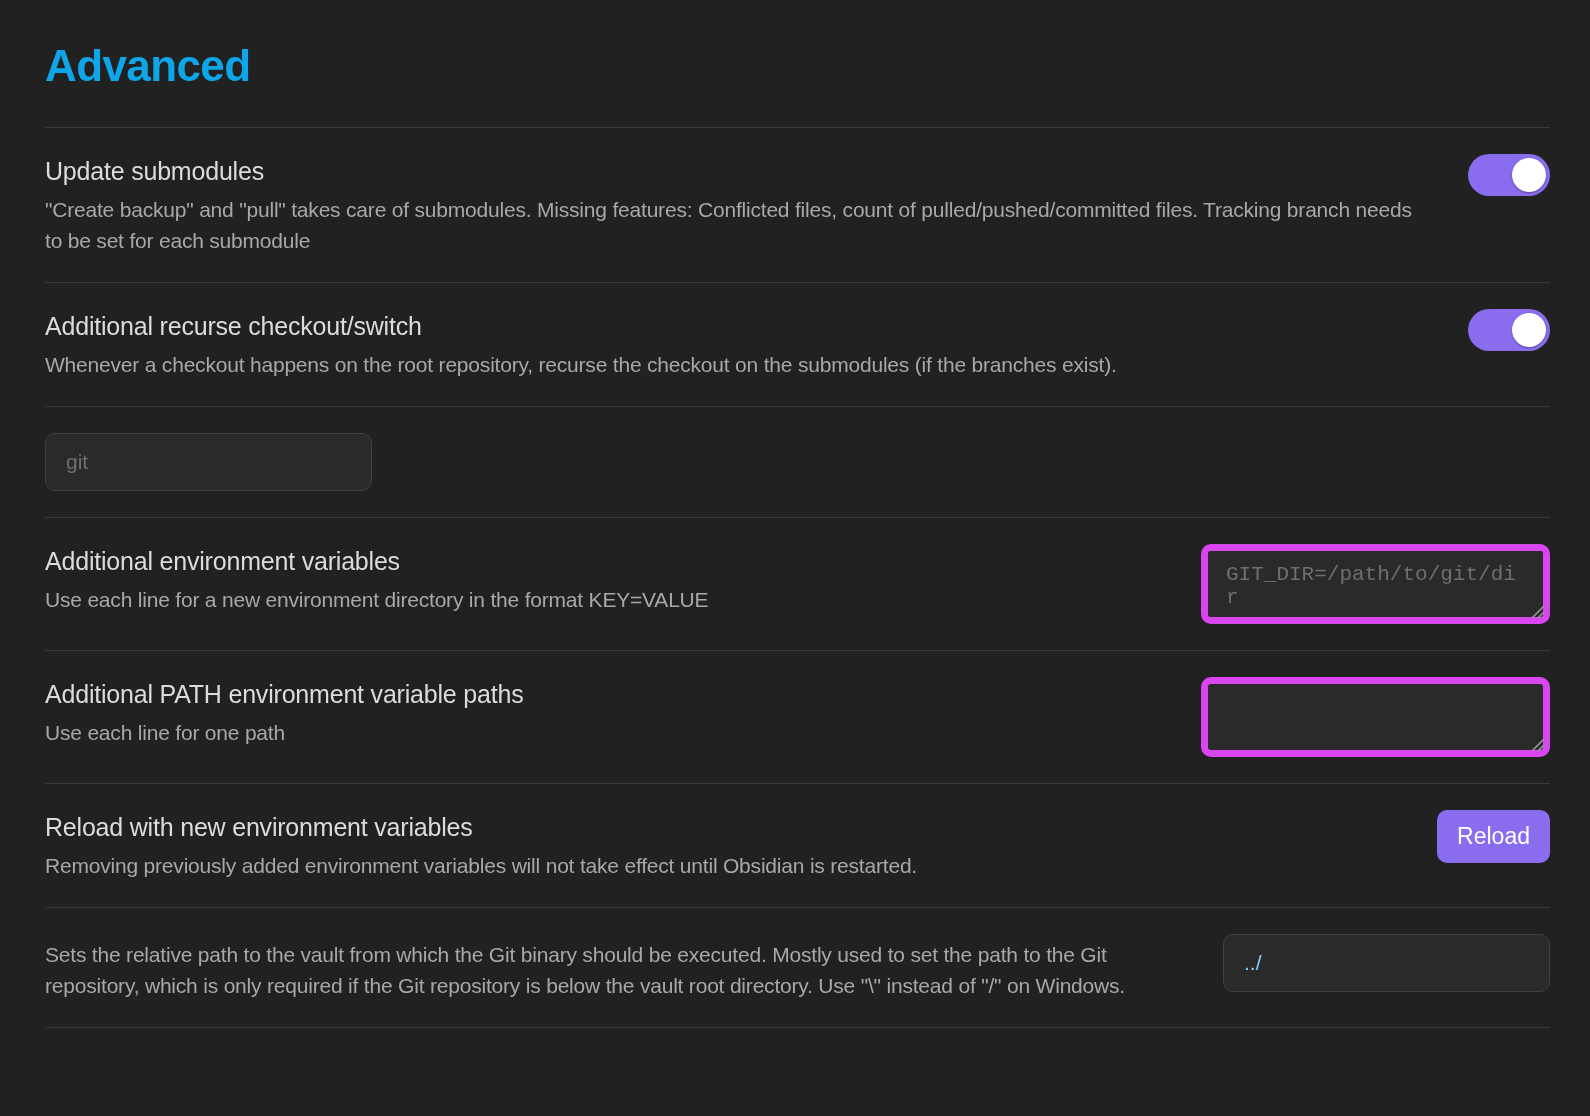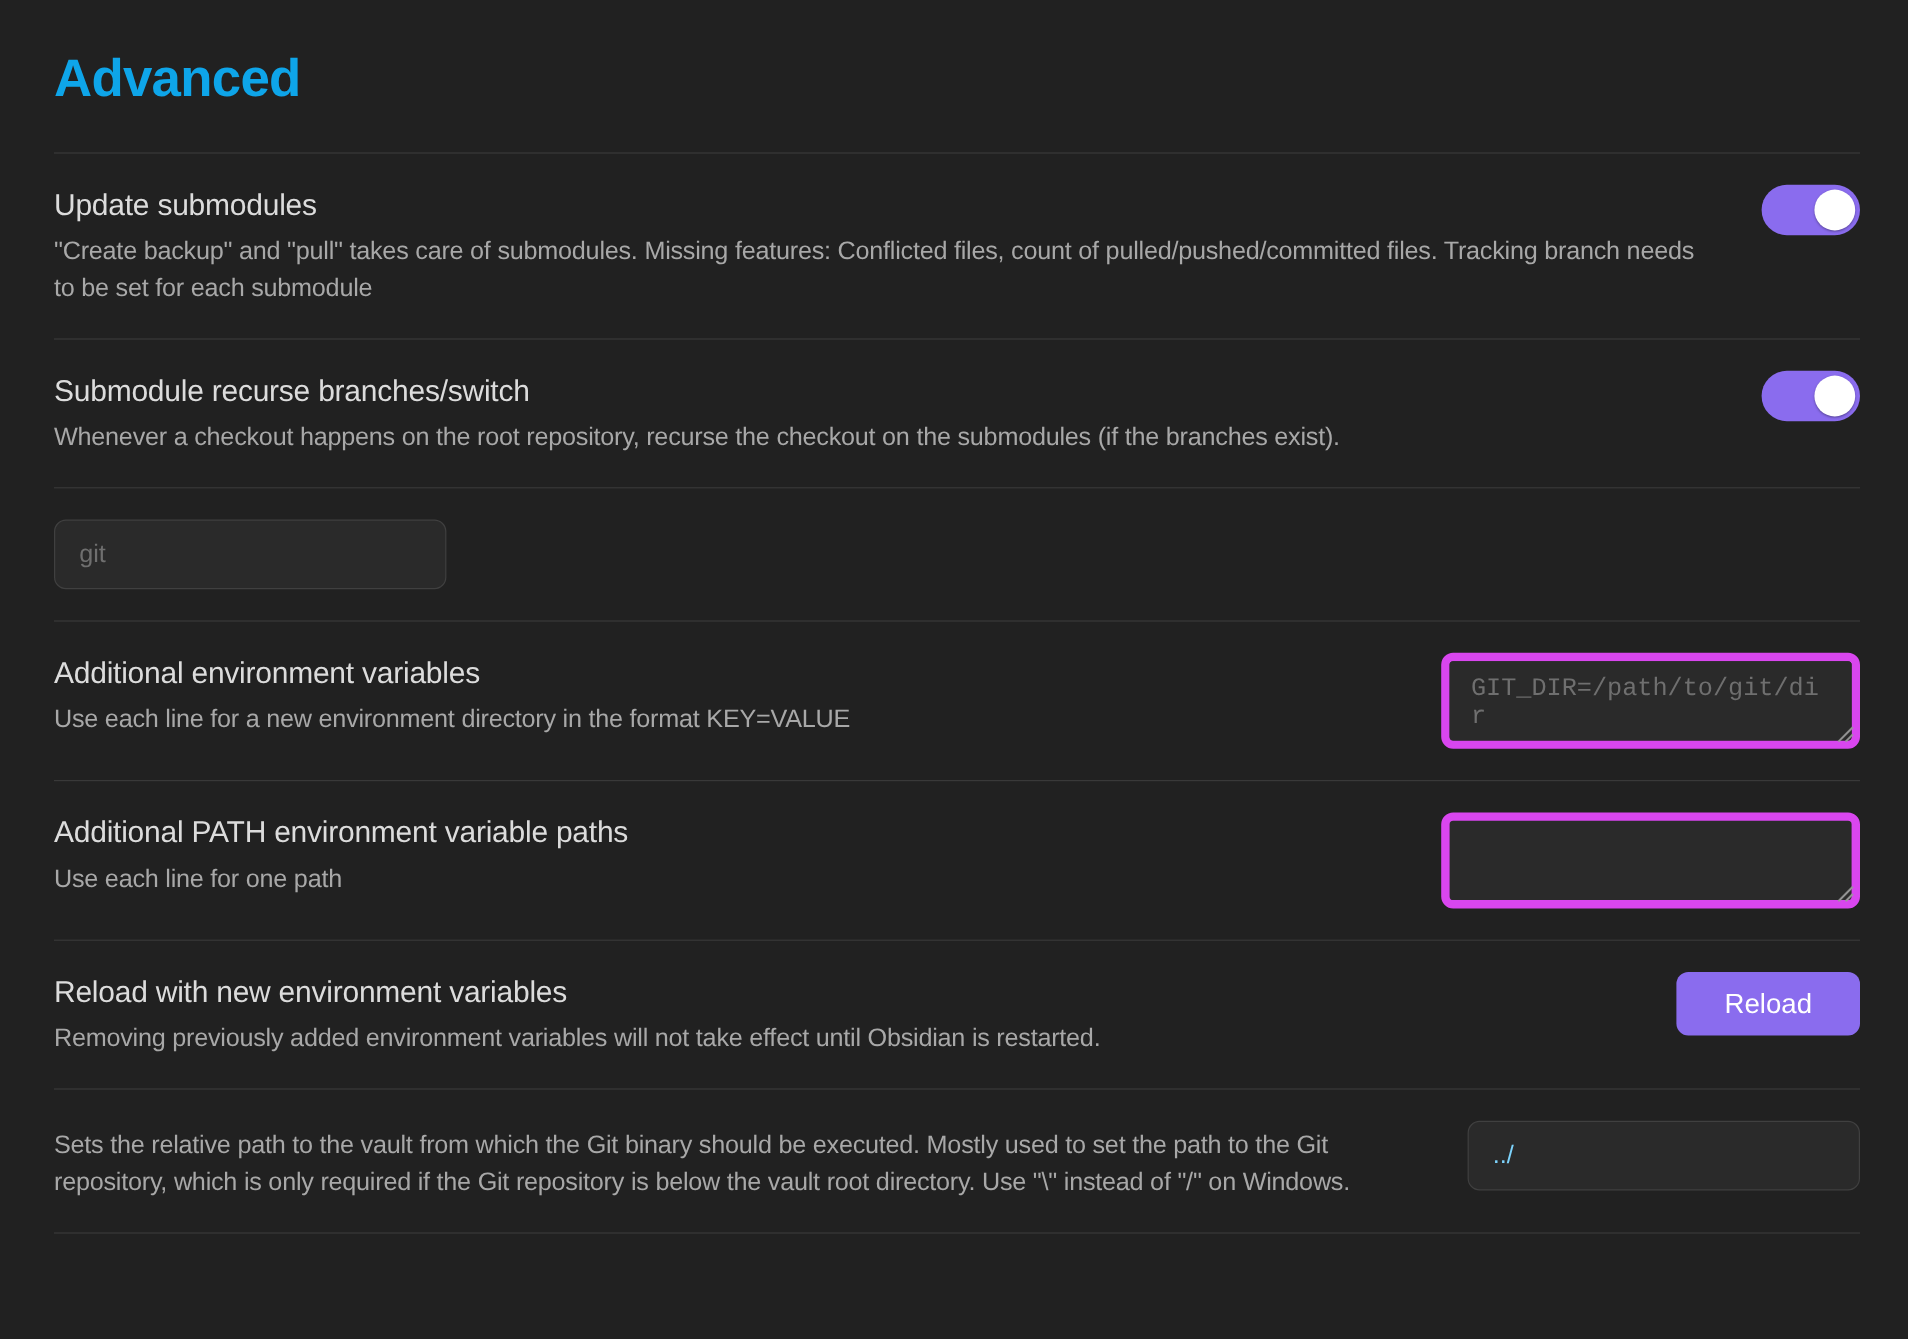--- a/index.html
+++ b/index.html
@@ -100,21 +100,21 @@
 
   
   .mod-cta {
     background: var(--accent, #8a6cee);
     color: #ffffff;
     border: none;
     border-radius: 10px;
     font-size: 23px;
     font-family: inherit;
     font-weight: 500;
-    padding: 0 40px;
+    padding: 0 20px;
     height: 53px;
     cursor: pointer;
   }
 
   .next-section-divider {
     border-top: 1px solid #393939;
     height: 18px;
   }
 </style>
 </head>
@@ -131,21 +131,21 @@
     </div>
     <div class="setting-control">
       <div class="toggle" data-state="on">
         <div class="knob"></div>
       </div>
     </div>
   </div>
 
   <div class="setting-item">
     <div class="setting-info">
-      <div class="setting-name">Submodule recurse branches/switch</div>
+      <div class="setting-name">Additional recurse checkout/switch</div>
       <div class="setting-desc">Whenever a checkout happens on the root repository, recurse the checkout on the submodules (if the branches exist).</div>
     </div>
     <div class="setting-control">
       <div class="toggle" data-state="on">
         <div class="knob"></div>
       </div>
     </div>
   </div>
 
   <div class="setting-item">

